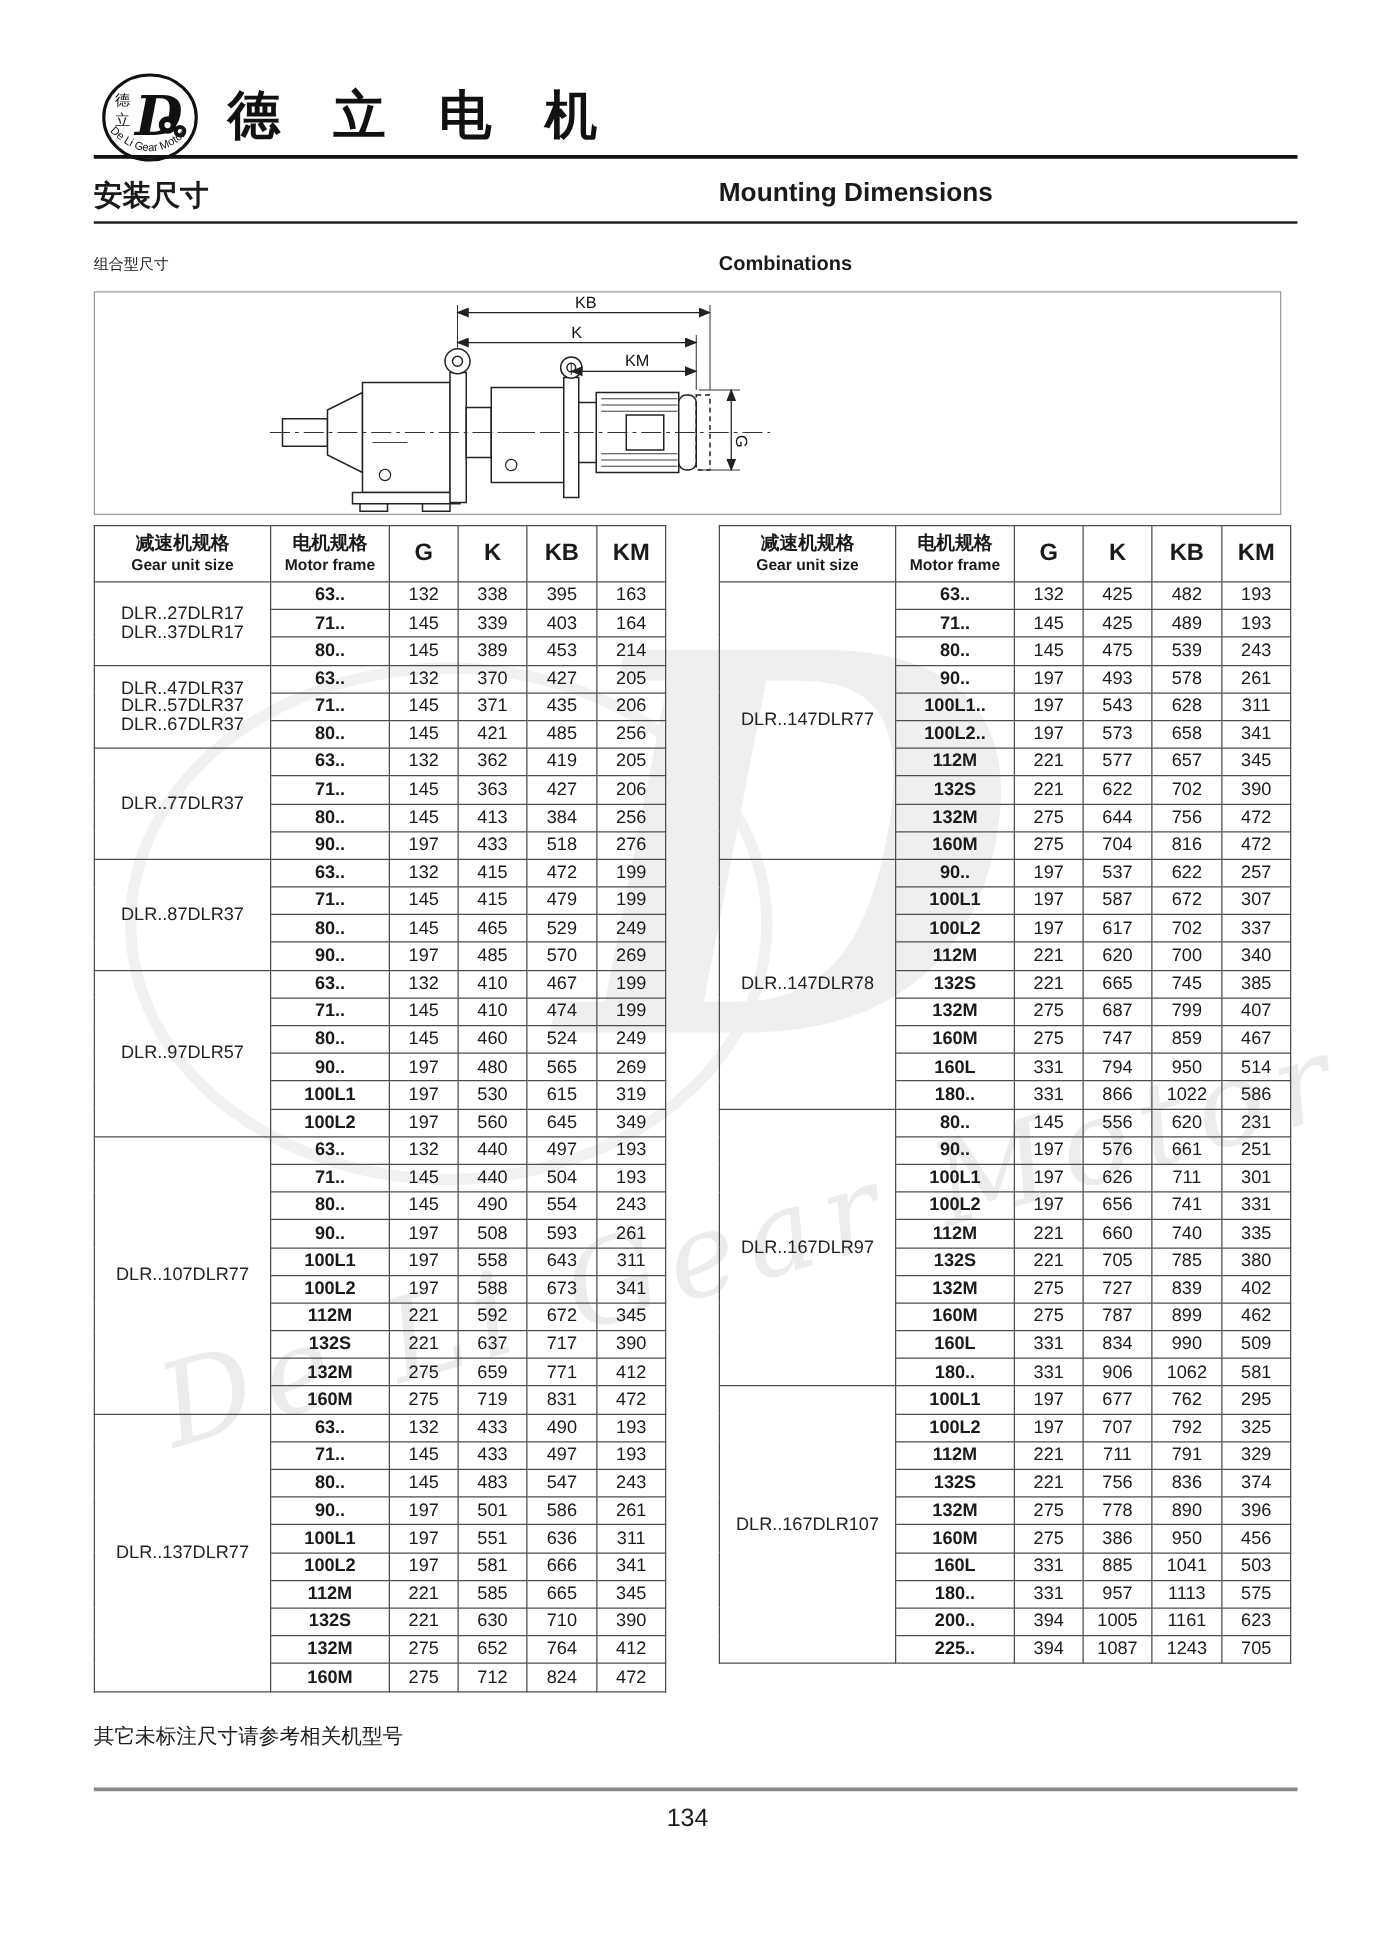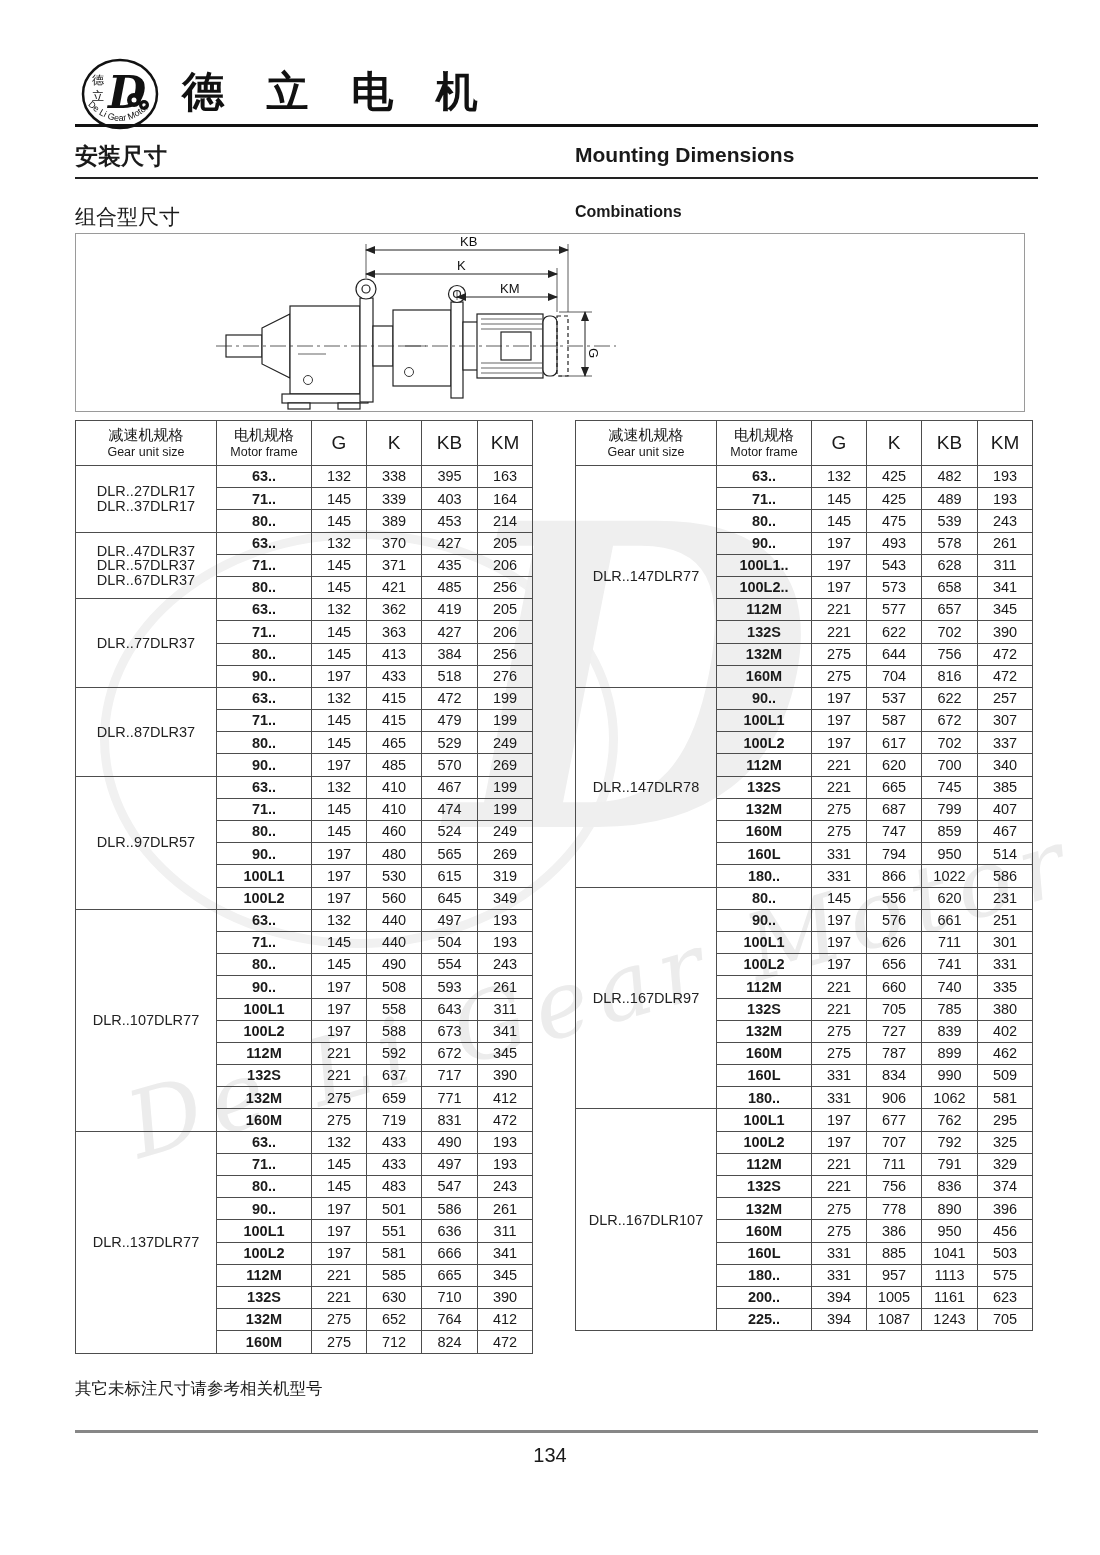--- a/index.html
+++ b/index.html
@@ -22,34 +22,34 @@
   
   .logo { left:78px; top:56px; }
   .brand { left:182px; top:64px; font-family:"DejaVu Serif", serif;
     font-size:42px; font-weight:bold; letter-spacing:14px; color:#111;text-align:center; }
   .rule { background:#111; height:3px; left:75px; width:963px; }
   .rule-1 { top:124px; }
   .rule-2 { top:177px; height:2px; background:#222; }
   .rule-3 { top:1430px; height:3px; background:#878787; }
   .title-zh { left:75px; top:141px; font-size:23px; font-weight:bold; }
   .title-en { left:575px; top:143px; font-size:21px; font-weight:bold; }
-  .sub-zh { left:75px; top:203px; font-size:21px; }
+  .sub-zh { left:75px; top:203px; font-size:12px; }
   .sub-en { left:575px; top:203px; font-size:16px; font-weight:bold; }
 
   
   .diagram-box { left:75px; top:233px; width:948px; height:177px;
     border:1px solid #9a9a9a; background:#fff; z-index:1; }
 
   
   .tbl { position:absolute; top:420px; z-index:1; border-collapse:collapse;
     table-layout:fixed; width:457px; background:transparent; }
   .tbl-left  { left:75px; }
   .tbl-right { left:575px; }
   .tbl th, .tbl td { border:1px solid #4d4d4d; text-align:center; vertical-align:middle; padding:0; }
-  .tbl thead th { height:44px; font-weight:normal; }
+  .tbl thead th { height:44px; font-weight:bold; }
   .hd-zh { font-size:15px; line-height:1.25; }
   .hd-en { font-size:12.5px; line-height:1.2; }
   .hd-dim { font-size:19px; }
   .tbl tbody td { height:21.2px; font-size:14.5px; line-height:1; }
   .gear-cell { font-size:16.5px; line-height:1.45; color:#222; }
   .frame-cell { font-weight:bold; font-size:14.5px; }
   .num-cell { font-size:14.5px; }
 
   
   .note-en { left:575px; top:1352px; width:462px; font-size:16.5px; line-height:1.55; }

